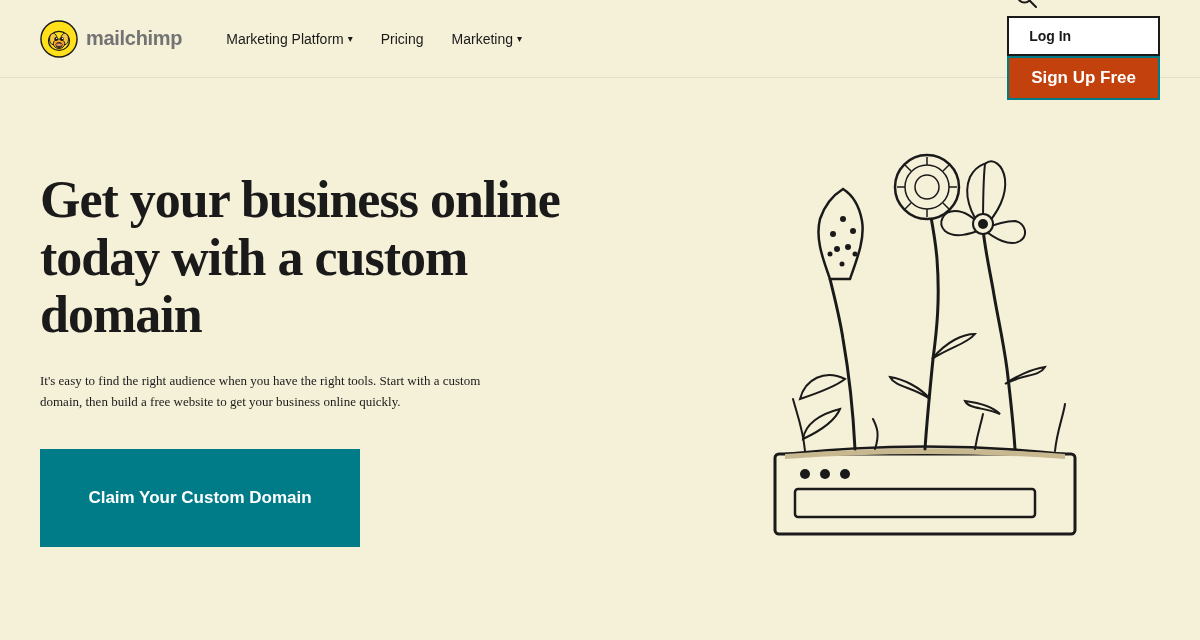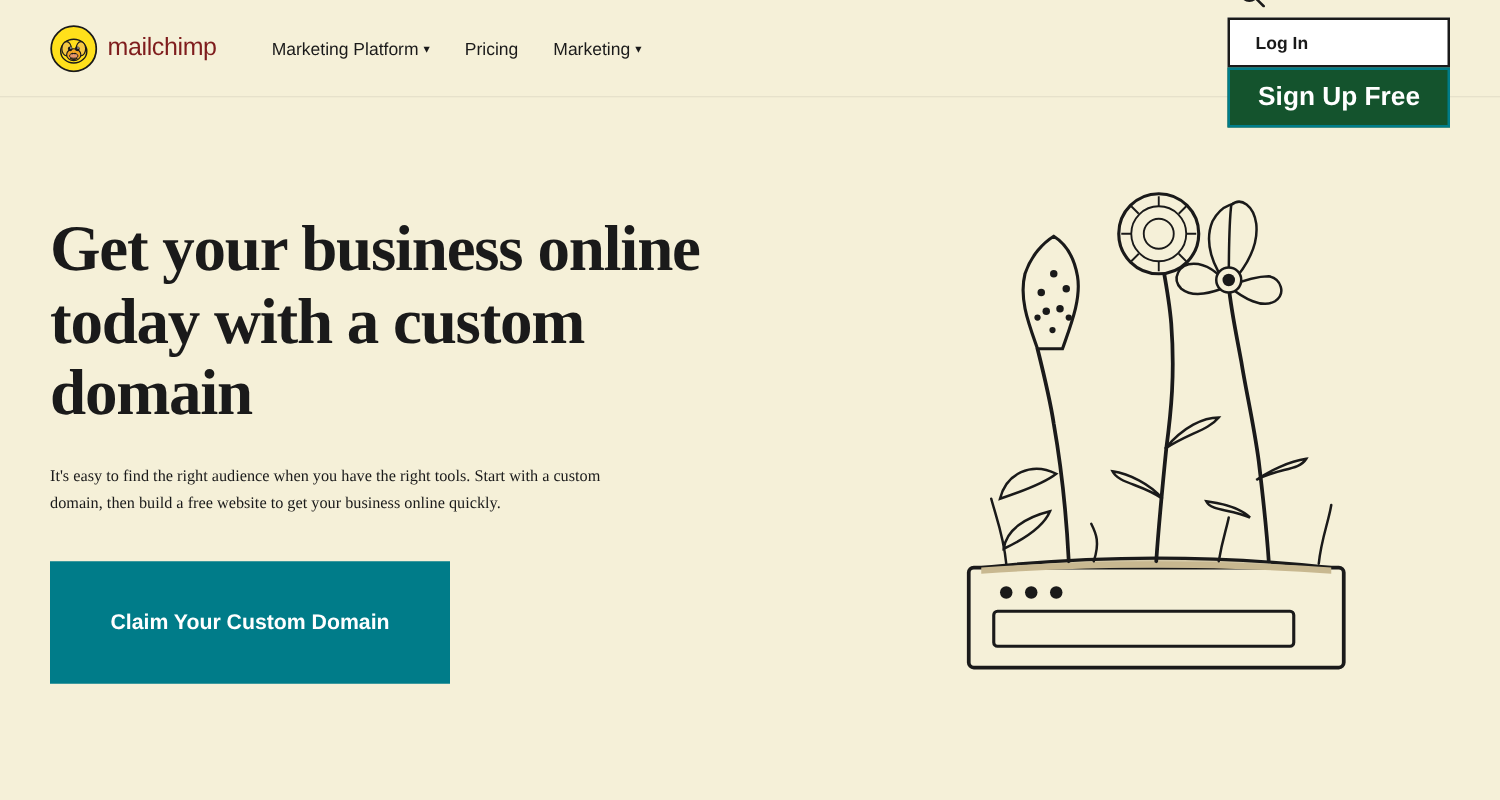--- a/index.html
+++ b/index.html
@@ -35,22 +35,22 @@
     }
 
     .logo-icon {
       width: 38px;
       height: 38px;
     }
 
     .logo-text {
       font-family: Arial, sans-serif;
       font-size: 20px;
-      font-weight: 400;
-      color: #7f1d1d;
+      font-weight: 700;
+      color: #737373;
       letter-spacing: -0.3px;
     }
 
     .nav-links {
       display: flex;
       align-items: center;
       gap: 4px;
       flex: 1;
     }
 
@@ -93,24 +93,24 @@
       color: #1a1a1a;
       background: white;
       border: 2px solid #1a1a1a;
       padding: 10px 20px;
       cursor: pointer;
       text-decoration: none;
     }
 
     .signup-btn {
       font-family: Arial, sans-serif;
-      font-size: 21px;
+      font-size: 17px;
       font-weight: 700;
       color: white;
-      background: #14532d;
+      background: #c2410c;
       border: 2px solid #007c89;
       padding: 10px 22px;
       cursor: pointer;
       text-decoration: none;
     }
 
     
     .hero {
       display: flex;
       align-items: center;

